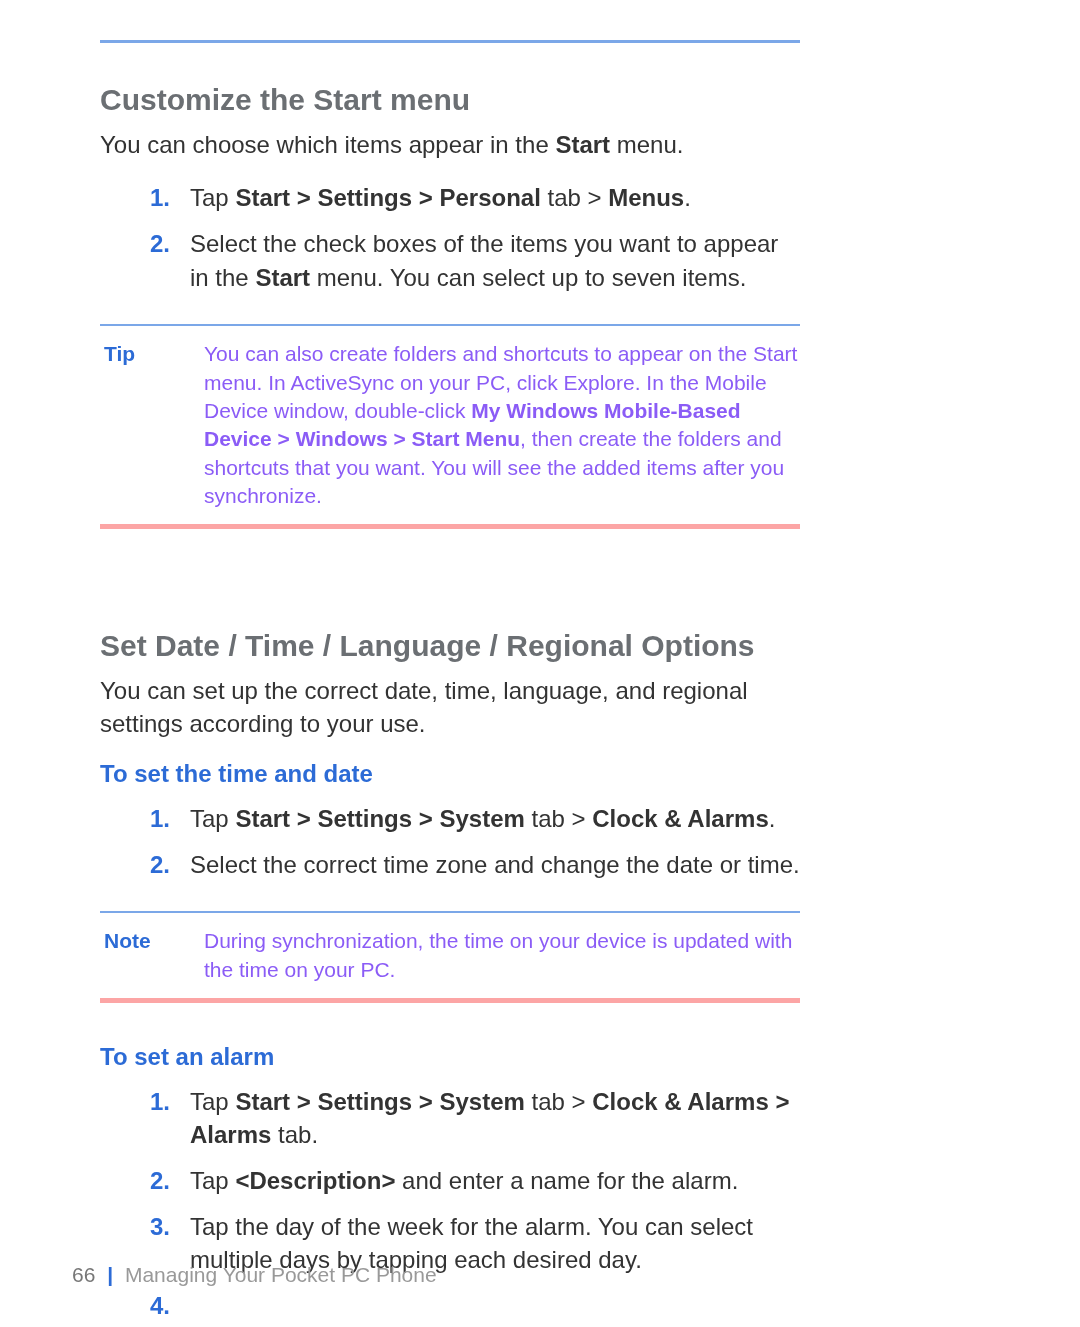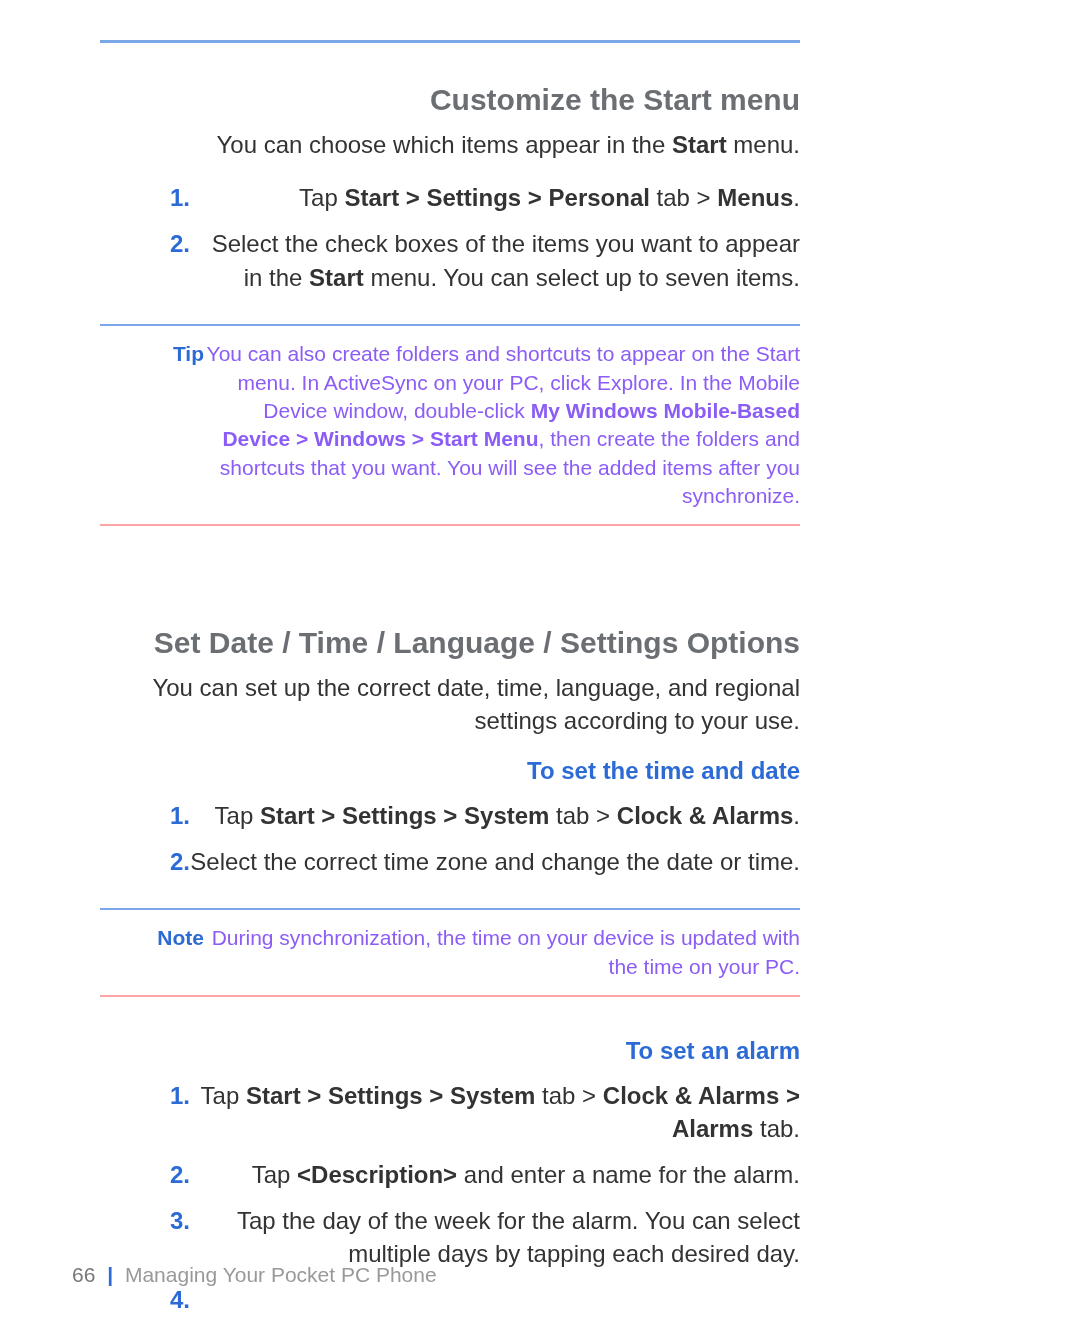--- a/index.html
+++ b/index.html
@@ -11,21 +11,20 @@
     background: #ffffff;
     font-family: Arial, Helvetica, sans-serif;
     color: #333333;
   }
   .page {
     position: relative;
     width: 900px;
     height: 1327px;
     box-sizing: border-box;
     padding: 40px 100px 0 100px;
-    text-align: right;
   }
   .top-rule {
     border-top: 3px solid #7ba7e8;
     margin-bottom: 40px;
   }
   h2.section-title {
     font-size: 30px;
     font-weight: bold;
     color: #6b6f73;
     margin: 0 0 12px 0;
@@ -52,21 +51,21 @@
     flex: 0 0 40px;
     color: #2c6bd6;
     font-weight: bold;
   }
   ol.num-list li .txt {
     flex: 1;
     color: #333;
   }
   .callout {
     border-top: 2px solid #7ba7e8;
-    border-bottom: 2px solid #fca5a5;
+    border-bottom: 5px solid #fca5a5;
     padding: 14px 0;
     margin-bottom: 40px;
     display: flex;
     font-size: 21px;
     line-height: 1.35;
   }
   .callout .label {
     flex: 0 0 100px;
     color: #2c6bd6;
     font-weight: bold;
@@ -130,21 +129,21 @@
 
   <div class="callout">
     <div class="label">Tip</div>
     <div class="body">
       <span>You can also create folders and shortcuts to appear on the Start menu. In ActiveSync on your PC, click Explore. In the Mobile Device window, double-click </span><b>My Windows Mobile-Based Device &gt; Windows &gt; Start Menu</b><span>, then create the folders and shortcuts that you want. You will see the added items after you synchronize.</span>
     </div>
   </div>
 
   <div class="spacer-lg"></div>
 
-  <h2 class="section-title">Set Date / Time / Language / Settings Options</h2>
+  <h2 class="section-title">Set Date / Time / Language / Regional Options</h2>
   <p class="intro">You can set up the correct date, time, language, and regional settings according to your use.</p>
 
   <div class="subheading">To set the time and date</div>
 
   <ol class="num-list">
     <li>
       <span class="num">1.</span>
       <span class="txt">
         <span>Tap </span><b>Start &gt; Settings &gt; System</b><span> tab &gt; </span><b>Clock &amp; Alarms</b><span>.</span>
       </span>

